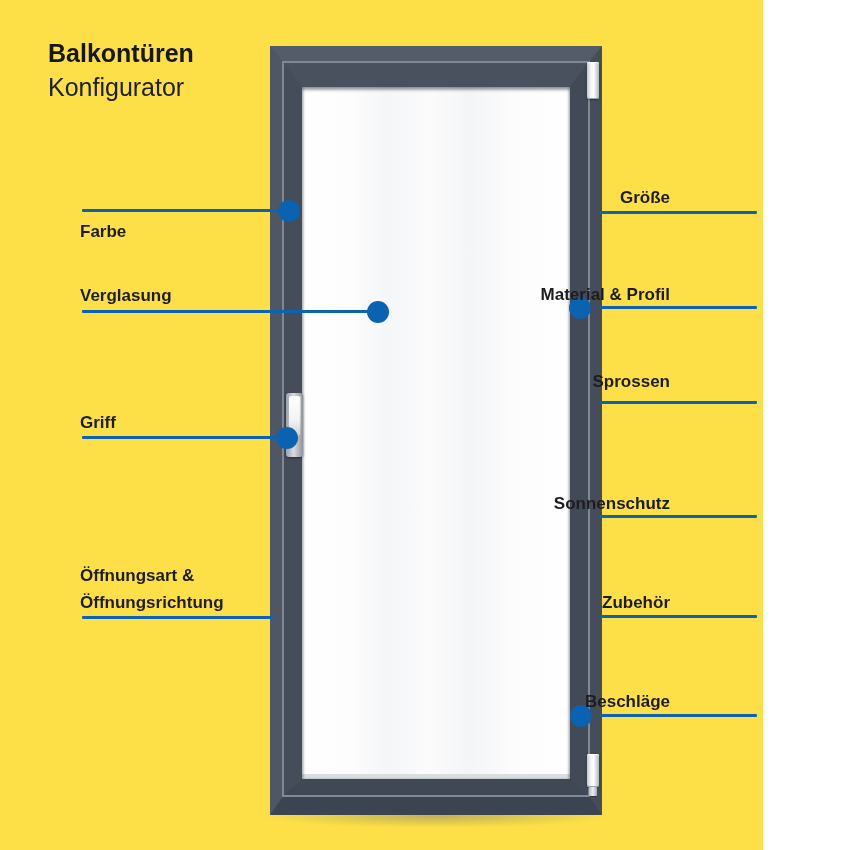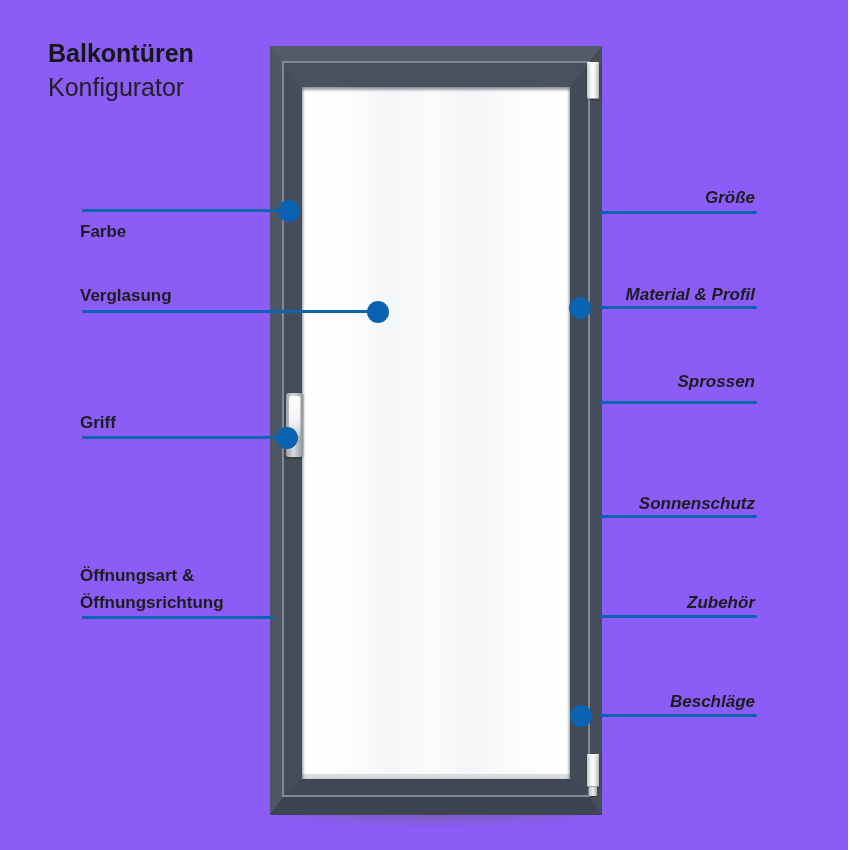--- a/index.html
+++ b/index.html
@@ -1,21 +1,21 @@
 <!DOCTYPE html>
 <html><head>
 <meta charset="utf-8">
 <style>
   html,body{margin:0;padding:0;}
   body{
     width:850px;height:850px;background:#ffffff;
     font-family:"Liberation Sans","DejaVu Sans",sans-serif;
     overflow:hidden;
   }
-  .stage{position:relative;width:848px;height:850px;background:#8b5cf6;}
+  .stage{position:relative;width:763px;height:850px;background:#fde047;}
 
   
   .header{position:absolute;left:48px;top:36px;z-index:6;}
   .header .title{font-size:25px;font-weight:700;color:#17171a;line-height:34px;}
   .header .subtitle{font-size:25px;font-weight:400;color:#202026;line-height:34px;}
 
   
   .door{position:absolute;left:270px;top:46px;width:332px;height:769px;z-index:1;}
   .door-shadow{
     position:absolute;left:-10px;right:-10px;bottom:-13px;height:24px;
@@ -76,21 +76,21 @@
     z-index:4;
   }
 
   
   .callout-label{
     position:absolute;z-index:6;
     font-size:17px;font-weight:700;color:#1d1d20;line-height:27px;
     white-space:nowrap;
   }
   .callout-label.wrap{white-space:normal;max-width:186px;}
-  .callout-label.right{text-align:right;font-style:italic;}
+  .callout-label.right{text-align:right;}
   .callout-line{
     position:absolute;height:3px;background:#0c63b2;border-radius:1px;z-index:5;
   }
   .dot{
     position:absolute;width:22px;height:22px;border-radius:50%;
     background:#0b62b1;top:50%;transform:translateY(-50%);
   }
   .dot.end{right:-11px;}
 </style>
 </head>

